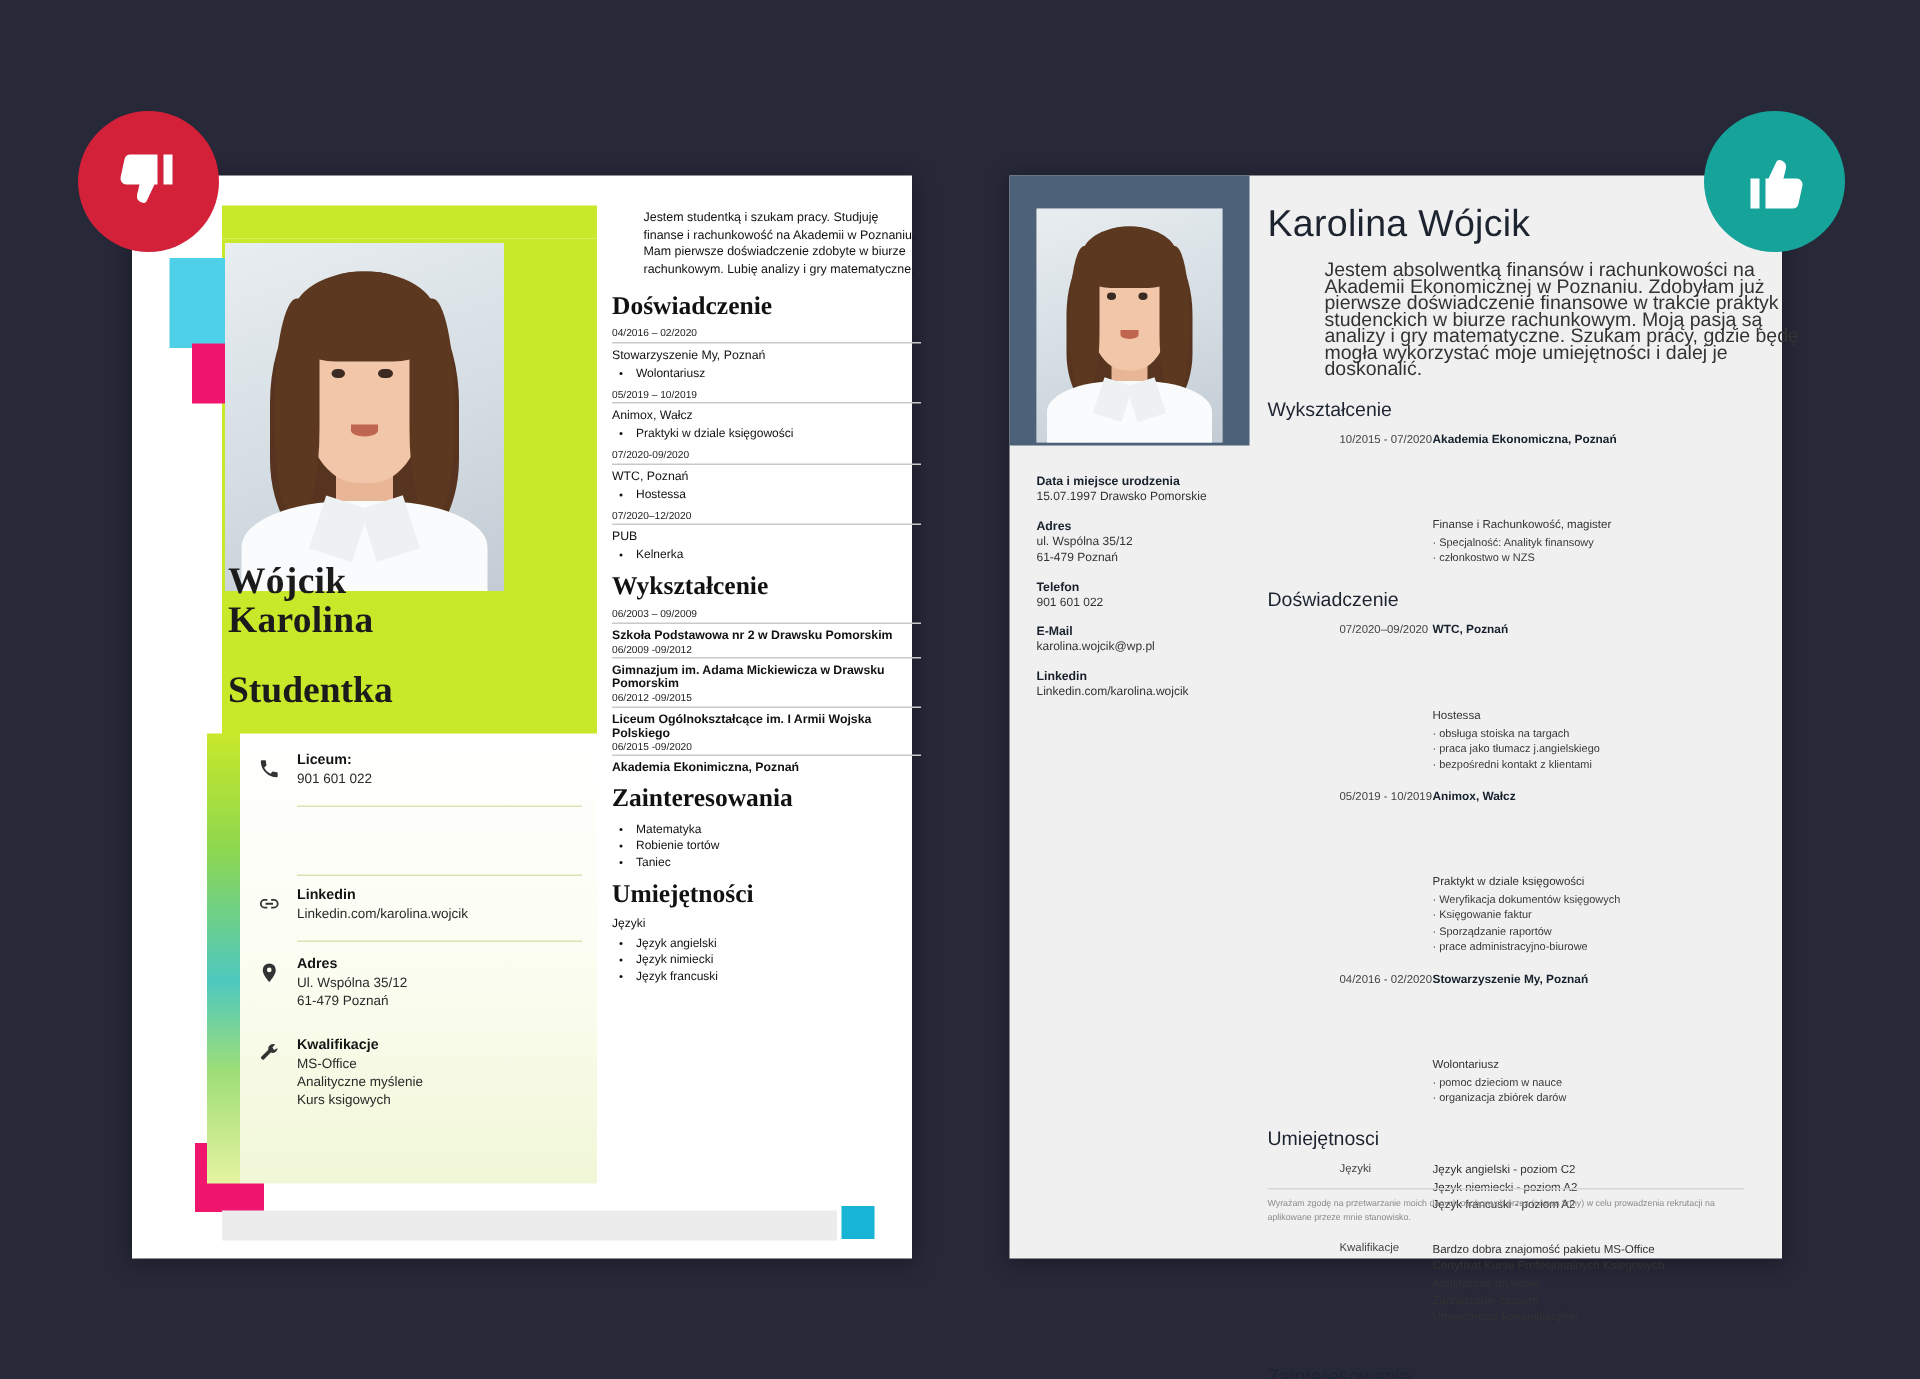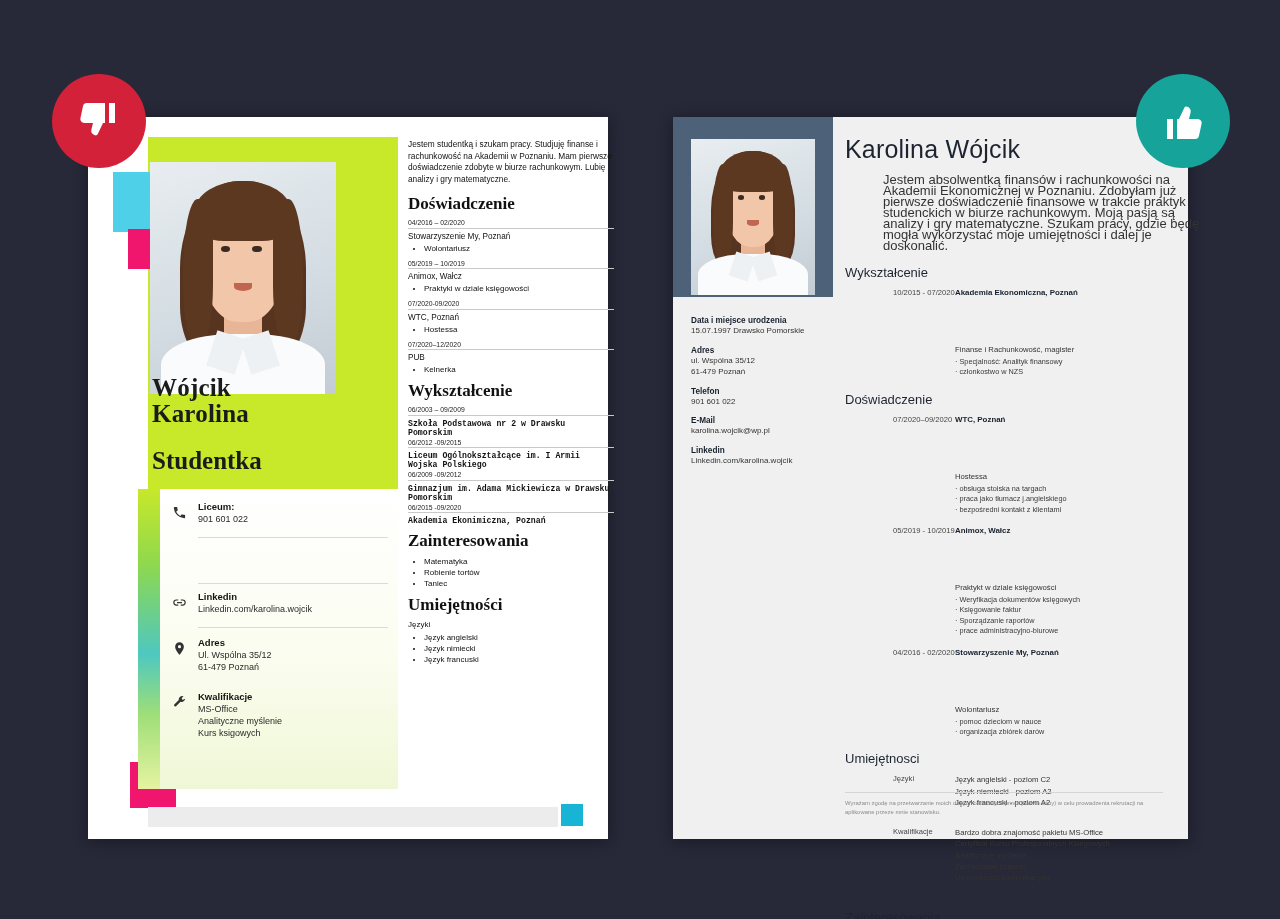--- a/index.html
+++ b/index.html
@@ -78,28 +78,28 @@
     display: flex; align-items: center; justify-content: center;
   }
   .c-ico svg { width: 15px; height: 15px; fill: #333; }
   .c-lbl { font-size: 9.5px; font-weight: bold; color: #141414; margin-bottom: 1px; }
   .c-val { font-size: 9px; color: #2a2a2a; line-height: 12px; }
   .c-val.link { color: #2f5fae; text-decoration: underline; }
   .c-sep { position: absolute; left: 38px; width: 190px; height: 1px; background: #d9e3b2; }
 
   
   .col-r { position: absolute; left: 320px; top: 22px; width: 206px; }
-  .intro-l { font-size: 8.3px; line-height: 11.6px; color: #111; margin-bottom: 9px; }
+  .intro-l { font-size: 8.3px; line-height: 11.6px; color: #111; margin-bottom: 9px; margin-left: 21px; }
   .h-serif {
     font-family: "Liberation Serif", serif; font-weight: bold;
     font-size: 17px; color: #111; margin: 6px 0 5px;
   }
   .date-l { font-size: 6.8px; color: #222; border-bottom: 1px solid #c9c9c9; padding-bottom: 1.5px; margin-bottom: 3px; }
   .org-l { font-size: 8.2px; color: #111; margin-bottom: 2px; }
-  .org-l.b { font-weight: bold; font-family: Liberation Mono, monospace; }
+  .org-l.b { font-weight: bold; }
   ul.bul { margin: 0 0 6px 0; padding-left: 16px; }
   ul.bul li { font-size: 8px; color: #111; line-height: 11px; }
   .plain-l { font-size: 8px; color: #111; margin: 2px 0 3px; }
 
   
   .doc-right {
     position: absolute; left: 673px; top: 117px;
     width: 515px; height: 722px;
     background: #f0f0f0;
     box-shadow: 0 2px 14px rgba(0,0,0,0.35);
@@ -289,26 +289,26 @@
             </ul>
         </div>
 
         <div class="h-serif">Wykształcenie</div>
 
         <div>
           <div class="date-l">06/2003 – 09/2009</div>
           <div class="org-l b">Szkoła Podstawowa nr 2 w Drawsku Pomorskim</div>
         </div>
         <div>
+          <div class="date-l">06/2009 -09/2012</div>
+          <div class="org-l b">Gimnazjum im. Adama Mickiewicza w Drawsku Pomorskim</div>
+        </div>
+        <div>
           <div class="date-l">06/2012 -09/2015</div>
           <div class="org-l b">Liceum Ogólnokształcące im. I Armii Wojska Polskiego</div>
-        </div>
-        <div>
-          <div class="date-l">06/2009 -09/2012</div>
-          <div class="org-l b">Gimnazjum im. Adama Mickiewicza w Drawsku Pomorskim</div>
         </div>
         <div>
           <div class="date-l">06/2015 -09/2020</div>
           <div class="org-l b">Akademia Ekonimiczna, Poznań</div>
         </div>
 
         <div class="h-serif">Zainteresowania</div>
         <ul class="bul">
           <li>Matematyka</li>
           <li>Robienie tortów</li>

